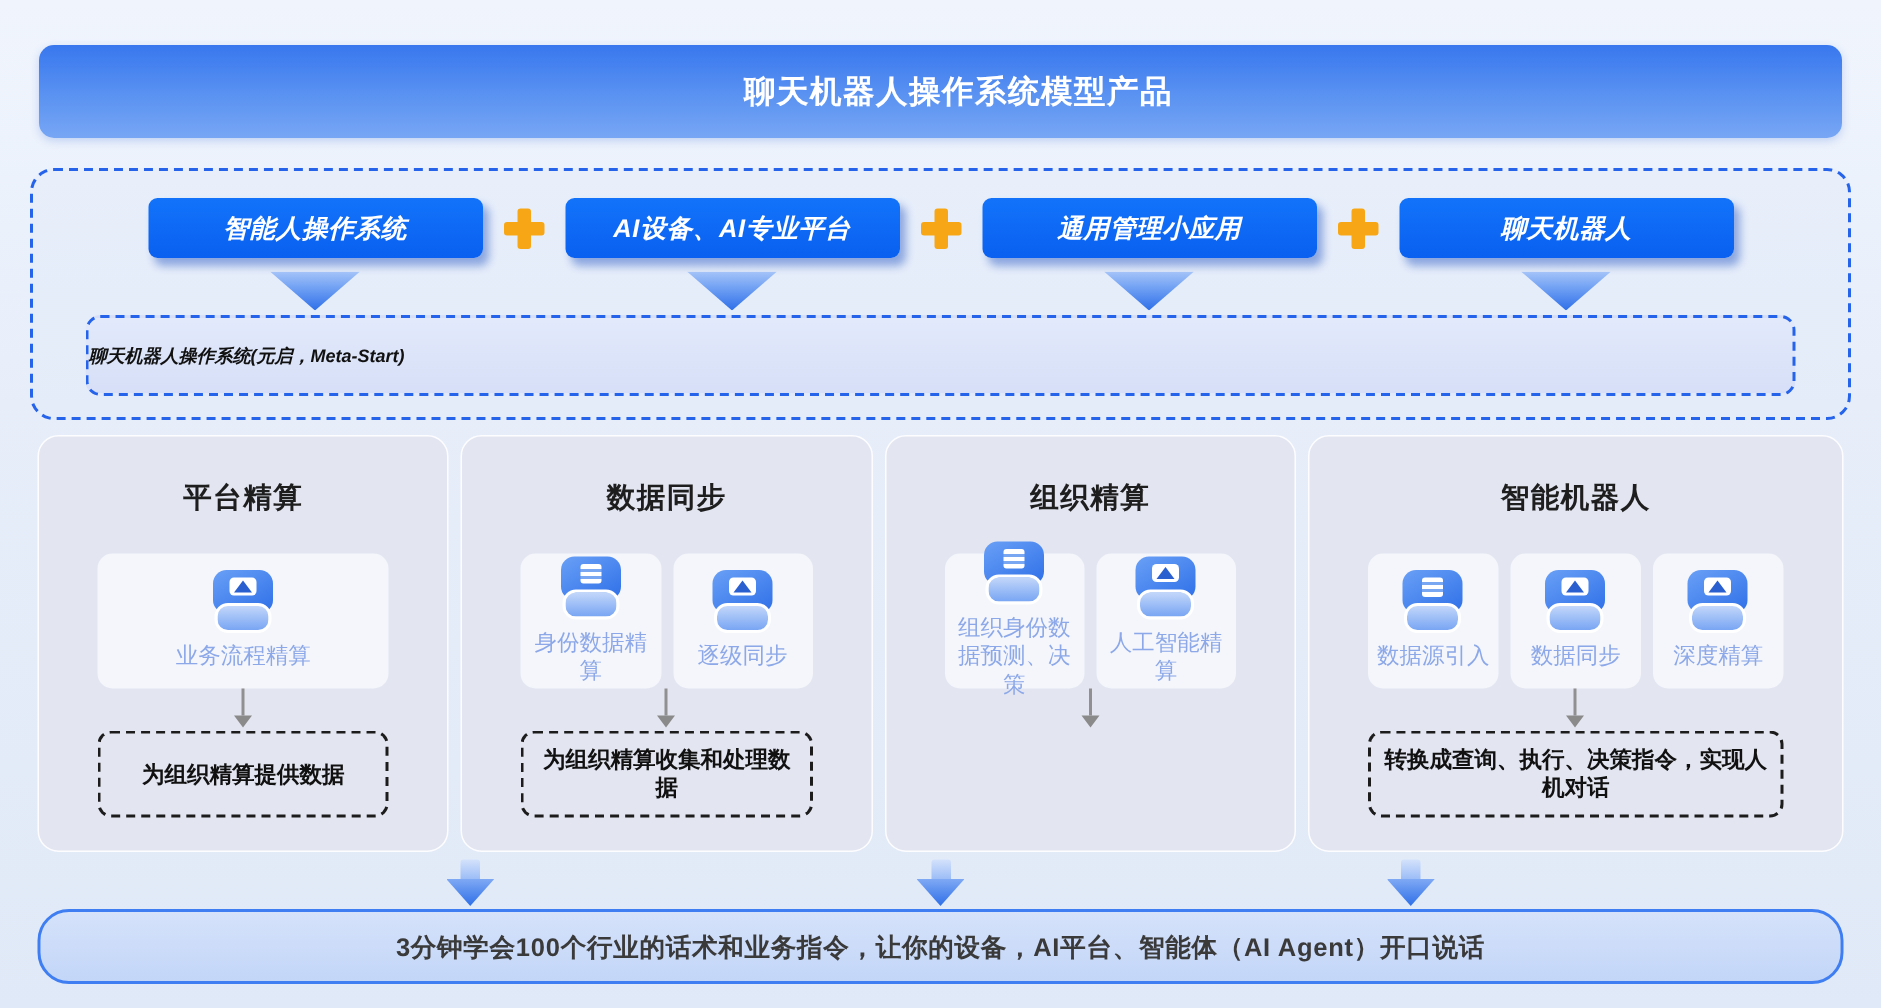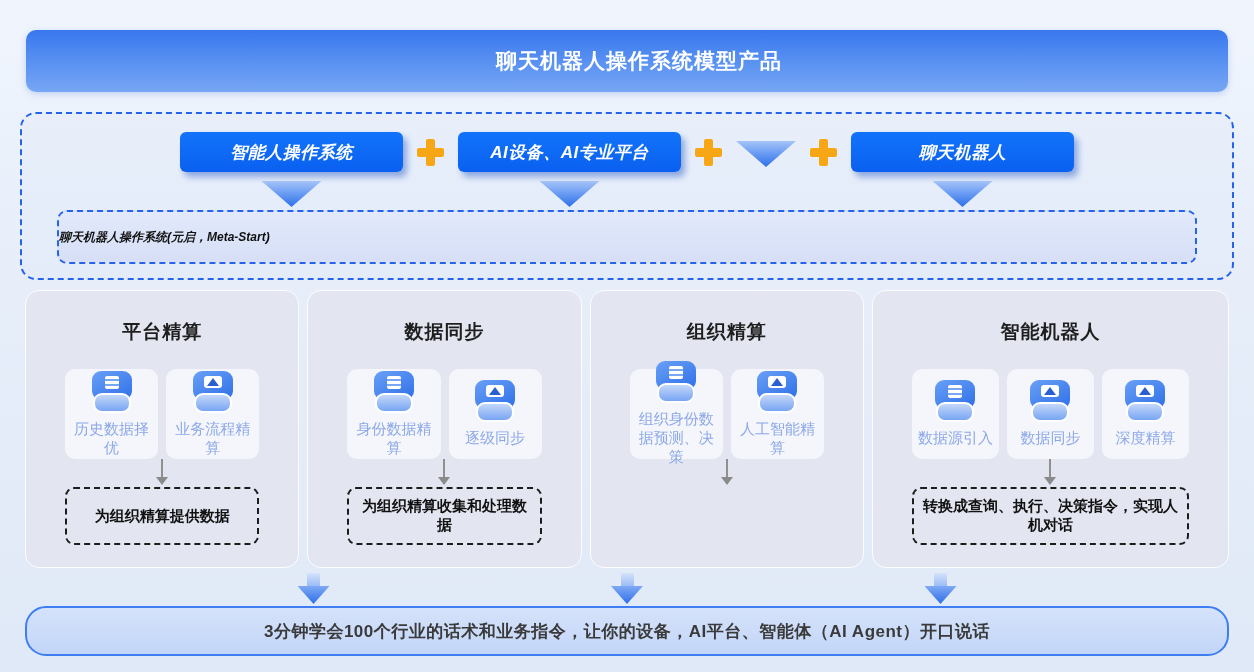--- a/index.html
+++ b/index.html
@@ -176,20 +176,23 @@
           <span>AI设备、AI专业平台</span>
         </div>
       <div class="btn-arrow"></div>
     </div>
 
     <div class="plus">
         <span class="plus-shape"></span>
       </div>
 
     <div class="module">
+      <div class="module-btn">
+          <span>通用管理小应用</span>
+        </div>
       <div class="btn-arrow"></div>
     </div>
 
     <div class="plus">
         <span class="plus-shape"></span>
       </div>
 
     <div class="module">
       <div class="module-btn">
           <span>聊天机器人</span>
@@ -202,29 +205,20 @@
   <div class="meta-box">
     <span>聊天机器人操作系统(元启，Meta-Start)</span>
   </div>
 </div>
 
 <div class="columns-row">
 
   <div class="column col-a">
     <div class="col-title">平台精算</div>
     <div class="cards">
-      <div class="card">
-        <div class="icon" data-icon="robot-doc-icon">
-          <div class="top">
-              <span class="glyph"></span>
-            </div>
-            <div class="base"></div>
-        </div>
-        <div class="card-label">历史数据择优</div>
-      </div>
       <div class="card">
         <div class="icon" data-icon="mountain-icon">
           <div class="top">
               <span class="glyph"></span>
             </div>
             <div class="base"></div>
         </div>
         <div class="card-label">业务流程精算</div>
       </div>
     </div>

